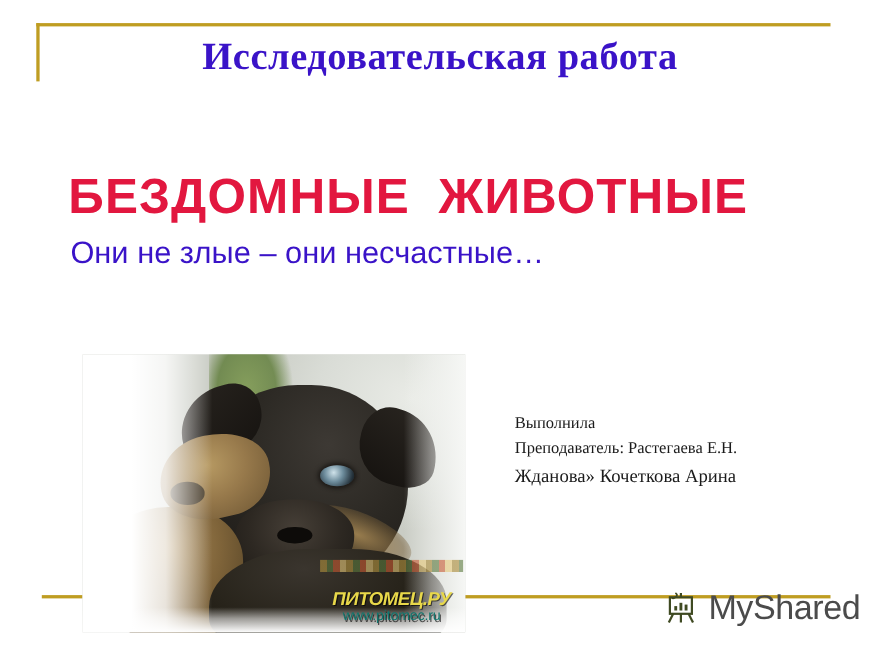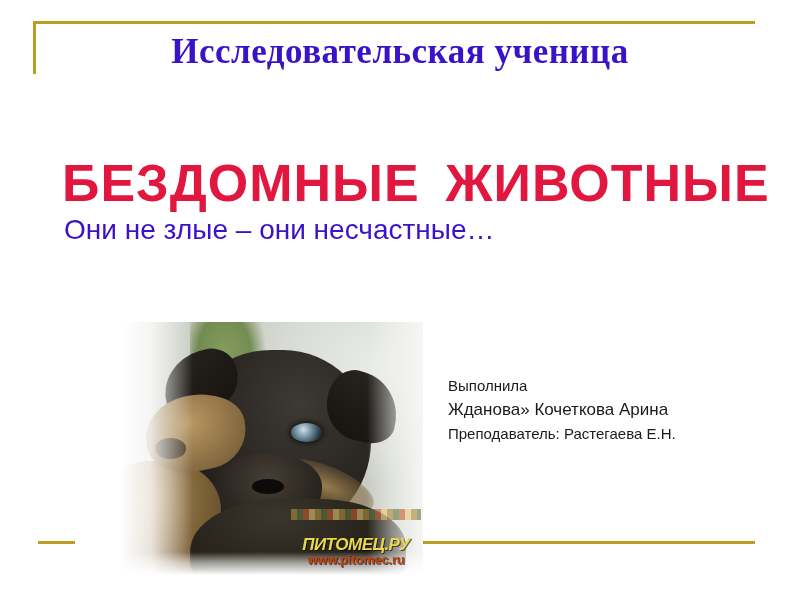--- a/index.html
+++ b/index.html
@@ -59,21 +59,21 @@
     letter-spacing: 0.5px;
     color: #3a13c8;
     white-space: nowrap;
   }
 
   .main-heading {
     position: absolute;
     left: 62px;
     top: 153px;
     font-family: "Liberation Sans", sans-serif;
-    font-size: 52px;
+    font-size: 45px;
     font-weight: 700;
     letter-spacing: 1px;
     color: #e2173f;
     white-space: nowrap;
   }
   .main-heading .gap {
     display: inline-block;
     width: 26px;
   }
 
@@ -246,39 +246,40 @@
     font-weight: 700;
     font-style: italic;
     color: #e8d84a;
     letter-spacing: -0.5px;
     text-shadow: 1px 1px 0 rgba(0,0,0,.6);
     margin-top: 16px;
   }
   .wm-sub {
     font-family: "Liberation Sans", sans-serif;
     font-size: 13px;
-    font-weight: 700;
-    color: #c2410c;
+    font-weight: 400;
+    color: #0f766e;
     letter-spacing: -0.2px;
     text-shadow: 1px 1px 0 rgba(0,0,0,.6);
   }
 
   
   .author-block {
     position: absolute;
     left: 448px;
     top: 374px;
     width: 330px;
     color: #1b1b1b;
   }
   .author-block .line {
-    font-family: Liberation Sans, sans-serif;
+    font-family: Liberation Serif, serif;
     font-size: 15px;
     line-height: 23px;
     white-space: nowrap;
+    margin-left: 20px;
   }
   .author-block .line.big {
     font-size: 17px;
     line-height: 25px;
   }
 
   
   .brand {
     position: absolute;
     left: 602px;
@@ -303,21 +304,21 @@
 </style>
 </head>
 <body>
 
 <div class="slide">
 
   <div class="rule-top"></div>
   <div class="rule-left"></div>
   <div class="rule-bottom"></div>
 
-  <div class="deck-title">Исследовательская ученица</div>
+  <div class="deck-title">Исследовательская работа</div>
 
   <div class="main-heading">
     <span>БЕЗДОМНЫЕ</span><span class="gap"></span><span>ЖИВОТНЫЕ</span>
   </div>
 
   <div class="sub-heading">Они не злые – они несчастные…</div>
 
   <div class="photo">
     <div class="photo-canvas"></div>
     <div class="foliage"></div>
@@ -338,18 +339,38 @@
 
     <div class="watermark">
       <div class="wm-strip"></div>
       <div class="wm-main">ПИТОМЕЦ.РУ</div>
       <div class="wm-sub">www.pitomec.ru</div>
     </div>
   </div>
 
   <div class="author-block">
     <div class="line">Выполнила</div>
+    <div class="line">Преподаватель: Растегаева Е.Н.</div>
     <div class="line big">Жданова» Кочеткова Арина</div>
-    <div class="line">Преподаватель: Растегаева Е.Н.</div>
   </div>
 
+  <div class="brand">
+    <span class="brand-icon">
+      <svg viewBox="0 0 34 34" width="34" height="34" aria-hidden="true">
+        <g fill="none" stroke="#3f4a22" stroke-width="2">
+          <rect x="7" y="7" width="20" height="15"></rect>
+          <path d="M17 7 V3"></path>
+          <path d="M10 22 L6 30"></path>
+          <path d="M24 22 L28 30"></path>
+          <path d="M17 22 V30"></path>
+        </g>
+        <g fill="#3f4a22">
+          <rect x="11" y="15" width="2.6" height="4"></rect>
+          <rect x="15.7" y="12" width="2.6" height="7"></rect>
+          <rect x="20.4" y="13.6" width="2.6" height="5.4"></rect>
+        </g>
+        <path d="M12 3 q3 2 0 4 q-3 2 -3 0" fill="none" stroke="#3f4a22" stroke-width="1.6"></path>
+      </svg>
+    </span>
+    <span class="brand-text">MyShared</span>
+  </div>
 
 </div>
 
 </body></html>

